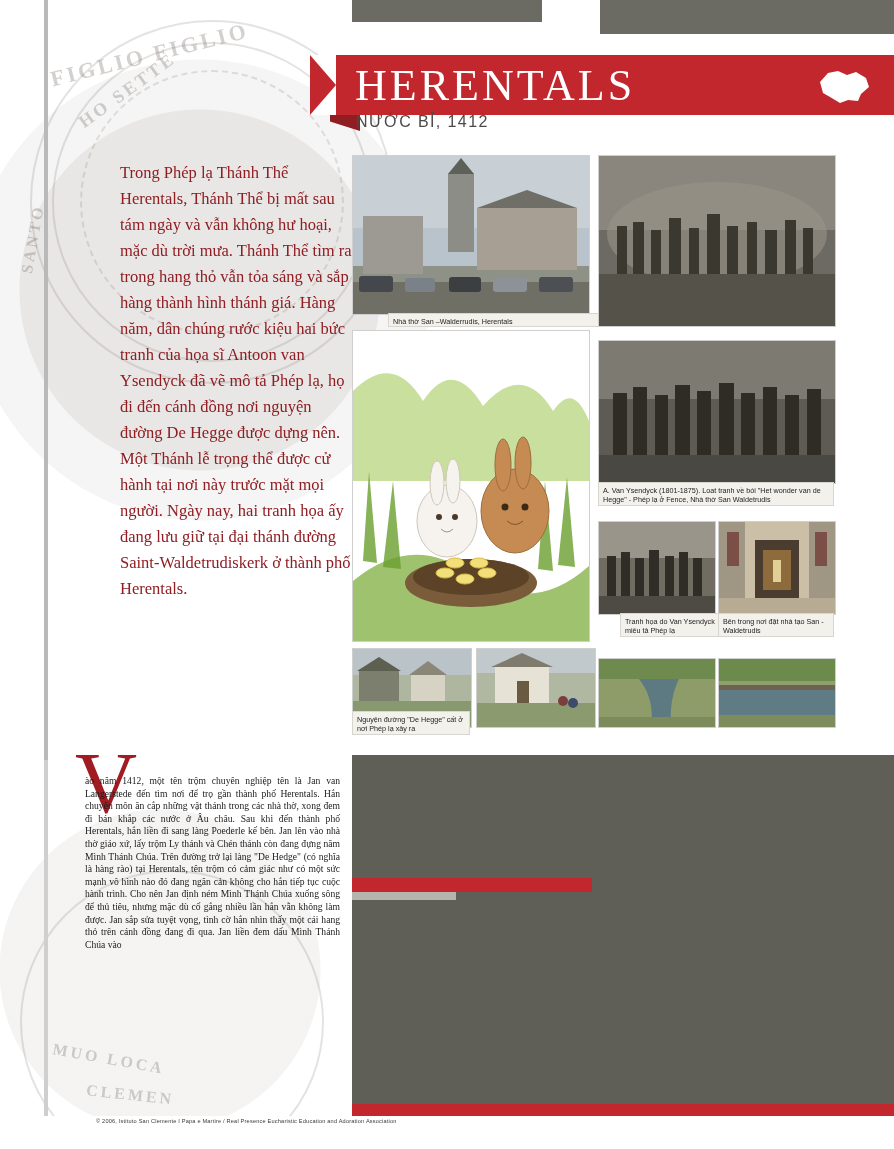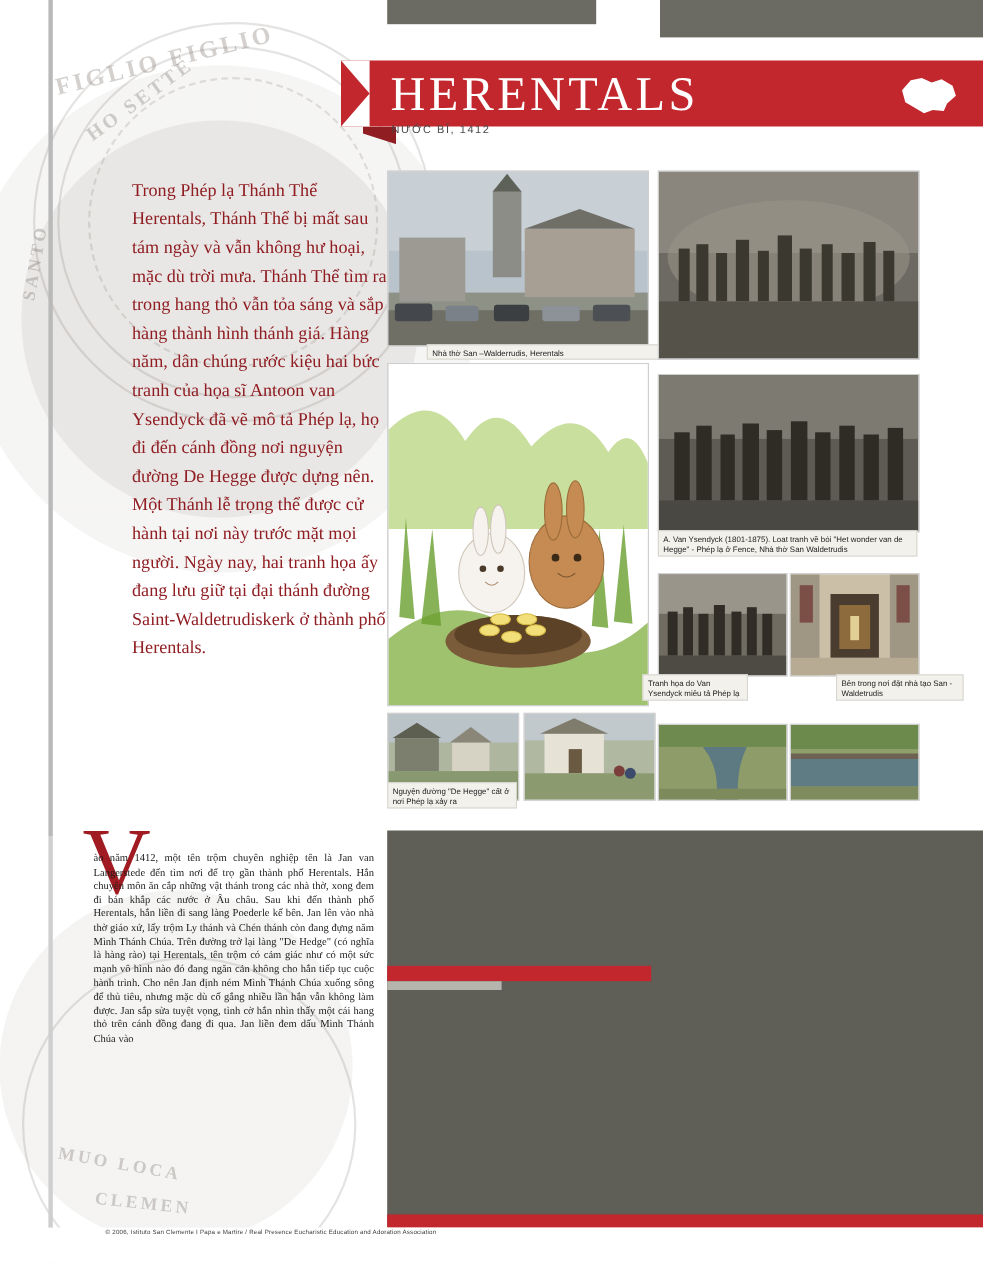--- a/index.html
+++ b/index.html
@@ -59,21 +59,21 @@
     background:#8f1d22;
     clip-path:polygon(0 0,100% 0,100% 100%,0 40%);
   }
   .banner-title{
     position:absolute;left:355px;top:60px;
     color:#ffffff;font-size:44px;letter-spacing:3px;
     font-family:"Liberation Serif", serif;
   }
   .banner-sub{
     position:absolute;left:356px;top:113px;
-    color:#4a4a4a;font-size:10px;letter-spacing:1.4px;
+    color:#4a4a4a;font-size:16px;letter-spacing:1.4px;
     font-family:"Liberation Sans", sans-serif;
   }
   .belgium-map{
     position:absolute;right:20px;top:66px;width:60px;height:40px;
   }
   
   .intro{
     position:absolute;left:120px;top:160px;width:232px;
     color:#8f1d22;
     font-size:16.5px;line-height:26px;
@@ -276,36 +276,36 @@
         <rect x="22" y="30" width="9" height="44"></rect>
       <rect x="36" y="36" width="9" height="38"></rect>
         <rect x="50" y="28" width="10" height="46"></rect>
       <rect x="66" y="34" width="9" height="40"></rect>
         <rect x="80" y="30" width="9" height="44"></rect>
       <rect x="94" y="36" width="9" height="38"></rect>
     </g>
     <rect y="74" width="116" height="18" fill="#4d4b44"></rect>
   </svg>
 </div>
-<div class="cap" style="left:584px;top:613px;width:96px;height:24px;">Tranh họa do Van Ysendyck miêu tả Phép lạ</div>
+<div class="cap" style="left:620px;top:613px;width:116px;height:24px;">Tranh họa do Van Ysendyck miêu tả Phép lạ</div>
 
 <div class="img" style="left:718px;top:521px;width:116px;height:92px;">
   <svg width="116" height="92" viewBox="0 0 116 92" preserveAspectRatio="none">
     <rect width="116" height="92" fill="#cbbfa8"></rect>
     <rect x="0" y="0" width="26" height="92" fill="#9f9684"></rect>
     <rect x="90" y="0" width="26" height="92" fill="#9f9684"></rect>
     <rect x="8" y="10" width="12" height="34" fill="#7c4f46"></rect>
     <rect x="96" y="10" width="12" height="34" fill="#7c4f46"></rect>
     <rect x="36" y="18" width="44" height="58" fill="#4a3d2f"></rect>
     <rect x="44" y="28" width="28" height="40" fill="#8e6b3c"></rect>
     <rect x="54" y="38" width="8" height="22" fill="#e2cf95"></rect>
     <rect x="0" y="76" width="116" height="16" fill="#b7ab94"></rect>
   </svg>
 </div>
-<div class="cap" style="left:718px;top:613px;width:116px;height:24px;margin-left:42px;">Bên trong nơi đặt nhà tạo San - Waldetrudis</div>
+<div class="cap" style="left:718px;top:613px;width:116px;height:24px;">Bên trong nơi đặt nhà tạo San - Waldetrudis</div>
 
 <div class="img" style="left:352px;top:648px;width:118px;height:78px;">
   <svg width="118" height="78" viewBox="0 0 118 78" preserveAspectRatio="none">
     <rect width="118" height="78" fill="#aeb6a0"></rect>
     <rect y="0" width="118" height="26" fill="#b9c3c8"></rect>
     <rect x="6" y="22" width="40" height="30" fill="#7d7f6e"></rect>
     <polygon points="4,22 26,8 48,22" fill="#5d5f51"></polygon>
     <rect x="58" y="26" width="34" height="26" fill="#d6d2c4"></rect>
     <polygon points="56,26 75,12 94,26" fill="#8a8778"></polygon>
     <rect y="52" width="118" height="26" fill="#89996f"></rect>

